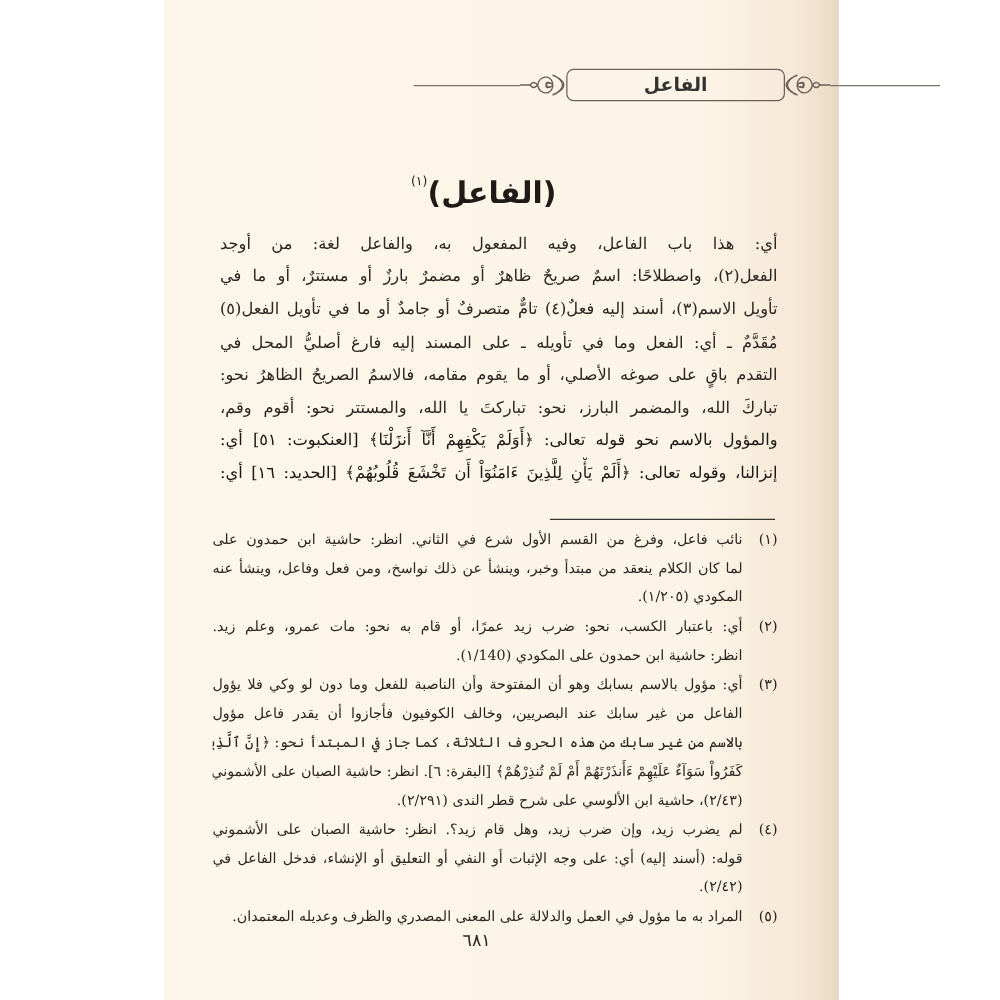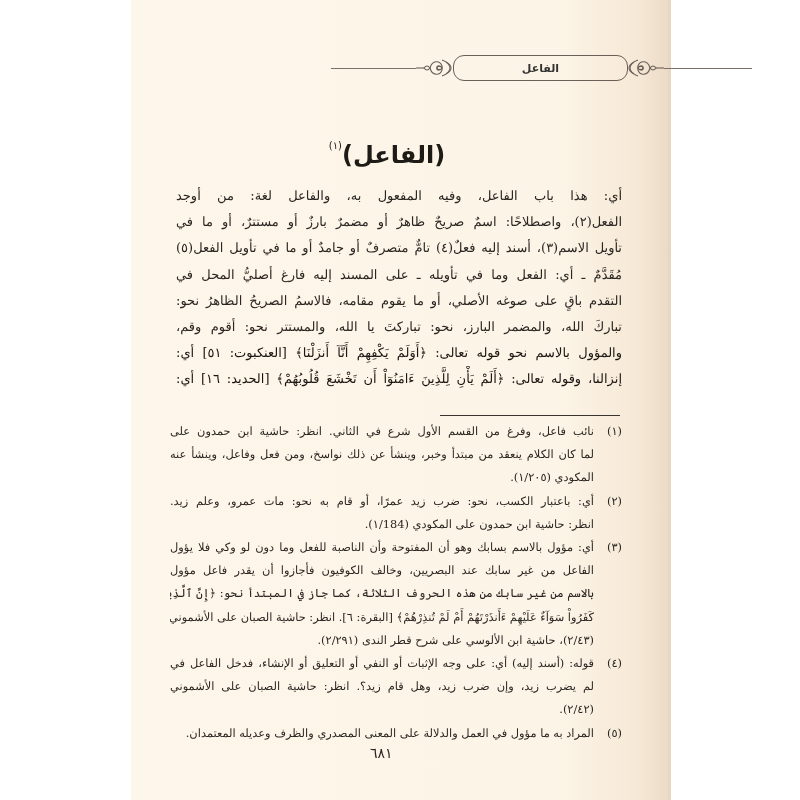--- a/index.html
+++ b/index.html
@@ -23,24 +23,24 @@
     .ornament {
       position: absolute; top: 56px; width: 40px; height: 24px;
       color: #6a6058;
     }
     .ornament.left  { left: 283px; }
     .ornament.right { left: 495px; }
     .header-box {
       position: absolute;
       left: 322px; top: 55px; width: 175px; height: 26px;
       border: 1.4px solid #6a6058;
-      border-radius: 11px;
+      border-radius: 6px;
       display: flex; align-items: center; justify-content: center;
       font-family: "DejaVu Sans", sans-serif;
-      font-size: 11px; font-weight: bold; color: #333;
+      font-size: 15px; font-weight: bold; color: #333;
       direction: rtl;
     }
 
     
     .chapter-title {
       position: absolute;
       left: 287px; top: 140px; width: 200px;
       text-align: center;
       font-family: "DejaVu Sans", sans-serif;
       font-size: 24px; font-weight: bold;
@@ -141,34 +141,34 @@
 <div class="footnotes">
   <div class="fn">
     <span class="fn-num">(١)</span>
     <span class="line">نائب فاعل، وفرغ من القسم الأول شرع في الثاني. انظر: حاشية ابن حمدون على</span>
     <span class="line">لما كان الكلام ينعقد من مبتدأ وخبر، وينشأ عن ذلك نواسخ، ومن فعل وفاعل، وينشأ عنه</span>
     <span class="line last">المكودي (١/٢٠٥).</span>
   </div>
   <div class="fn">
     <span class="fn-num">(٢)</span>
     <span class="line">أي: باعتبار الكسب، نحو: ضرب زيد عمرًا، أو قام به نحو: مات عمرو، وعلم زيد.</span>
-    <span class="line last">انظر: حاشية ابن حمدون على المكودي (١/184).</span>
+    <span class="line last">انظر: حاشية ابن حمدون على المكودي (١/140).</span>
   </div>
   <div class="fn">
     <span class="fn-num">(٣)</span>
     <span class="line">أي: مؤول بالاسم بسابك وهو أن المفتوحة وأن الناصبة للفعل وما دون لو وكي فلا يؤول</span>
     <span class="line">الفاعل من غير سابك عند البصريين، وخالف الكوفيون فأجازوا أن يقدر فاعل مؤول</span>
     <span class="line">بالاسم من غير سابك من هذه الحروف الثلاثة، كما جاز في المبتدأ نحو: ﴿إِنَّ ٱلَّذِينَ</span>
     <span class="line">كَفَرُواْ سَوَآءٌ عَلَيْهِمْ ءَأَنذَرْتَهُمْ أَمْ لَمْ تُنذِرْهُمْ﴾ [البقرة: ٦]. انظر: حاشية الصبان على الأشموني</span>
     <span class="line last">(٢/٤٣)، حاشية ابن الألوسي على شرح قطر الندى (٢/٢٩١).</span>
   </div>
   <div class="fn">
     <span class="fn-num">(٤)</span>
+    <span class="line">لم يضرب زيد، وإن ضرب زيد، وهل قام زيد؟. انظر: حاشية الصبان على الأشموني</span>
     <span class="line">قوله: (أسند إليه) أي: على وجه الإثبات أو النفي أو التعليق أو الإنشاء، فدخل الفاعل في</span>
-    <span class="line">لم يضرب زيد، وإن ضرب زيد، وهل قام زيد؟. انظر: حاشية الصبان على الأشموني</span>
     <span class="line last">(٢/٤٢).</span>
   </div>
   <div class="fn">
     <span class="fn-num">(٥)</span>
     <span class="line last">المراد به ما مؤول في العمل والدلالة على المعنى المصدري والظرف وعديله المعتمدان.</span>
   </div>
 </div>
 
 <div class="page-number">٦٨١</div>
 

